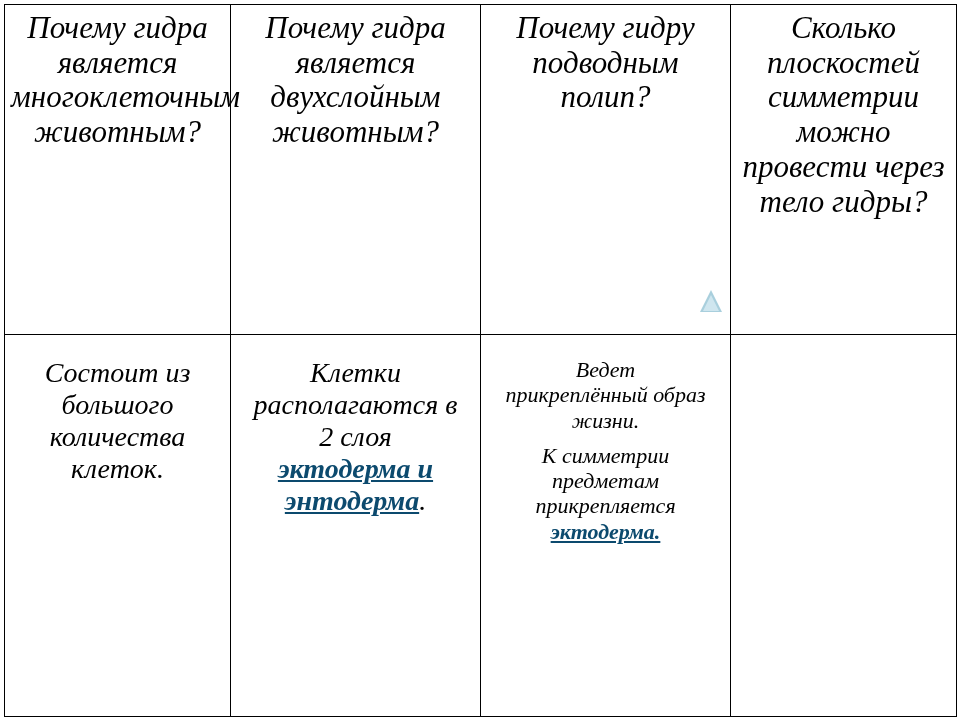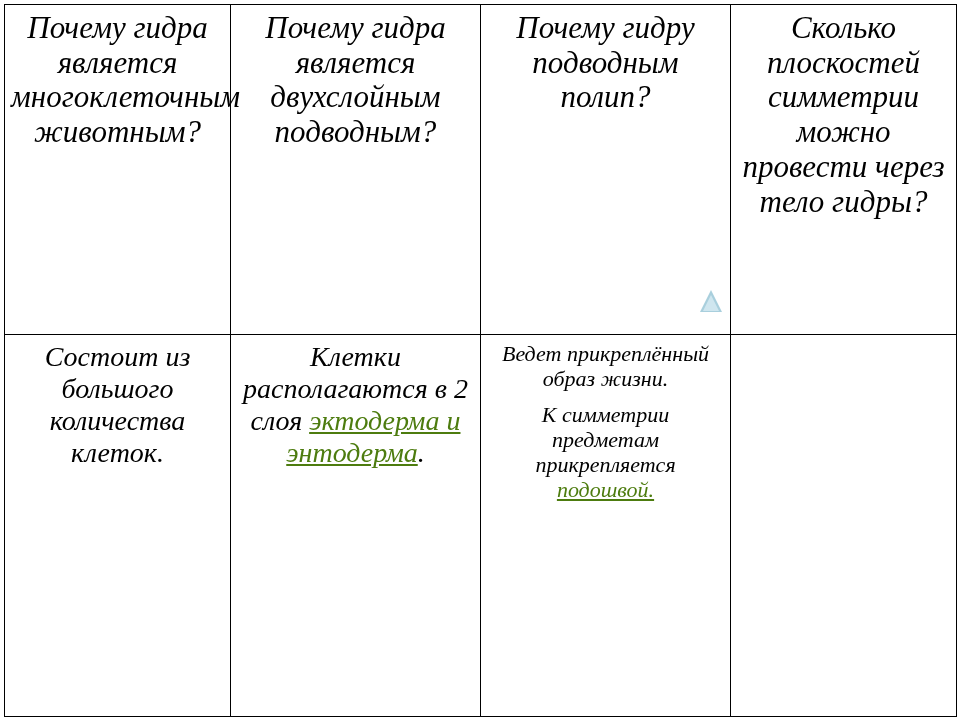--- a/index.html
+++ b/index.html
@@ -46,31 +46,32 @@
     font-size: 31px;
     line-height: 1.12;
     text-align: center;
     margin: 0;
   }
   .a {
     font-style: italic;
     font-size: 28px;
     line-height: 1.14;
     text-align: center;
-    margin: 0;
+    margin: 16px;
   }
   .a.small {
     font-size: 22px;
     line-height: 1.15;
     font-weight: normal;
   }
   .a.small p { margin: 0 0 10px 0; }
   .link {
-    color: #4d7c0f;
+    color: #0c4a6e;
     text-decoration: underline;
+    font-weight: bold;
   }
   .triangle-marker {
     position: absolute;
     left: 700px;
     top: 290px;
     width: 0;
     height: 0;
     border-left: 11px solid transparent;
     border-right: 11px solid transparent;
     border-bottom: 22px solid #a9cfdd;
@@ -92,40 +93,40 @@
 
 <div class="sheet">
 
   <table class="grid">
     <tbody>
         <tr class="row-head">
       <td class="col1">
         <div class="q">Почему гидра является многоклеточным животным?</div>
       </td>
       <td class="col2">
-        <div class="q">Почему гидра является двухслойным подводным?</div>
+        <div class="q">Почему гидра является двухслойным животным?</div>
       </td>
       <td class="col3">
         <div class="q">Почему гидру подводным полип?</div>
       </td>
       <td class="col4">
         <div class="q">Сколько плоскостей симметрии можно провести через тело гидры?</div>
       </td>
     </tr>
     <tr class="row-body">
       <td class="col1">
         <div class="a">Состоит из большого количества клеток.</div>
       </td>
       <td class="col2">
         <div class="a"><span>Клетки располагаются в 2 слоя </span><span class="link">эктодерма и энтодерма</span><span>.</span></div>
       </td>
       <td class="col3">
         <div class="a small">
           <p>Ведет прикреплённый образ жизни.</p>
-          <p><span>К симметрии предметам прикрепляется </span><span class="link">подошвой.</span></p>
+          <p><span>К симметрии предметам прикрепляется </span><span class="link">эктодерма.</span></p>
         </div>
       </td>
       <td class="col4"></td>
     </tr>
   </tbody>
     </table>
 
   <div class="triangle-marker"></div>
 
 </div>

